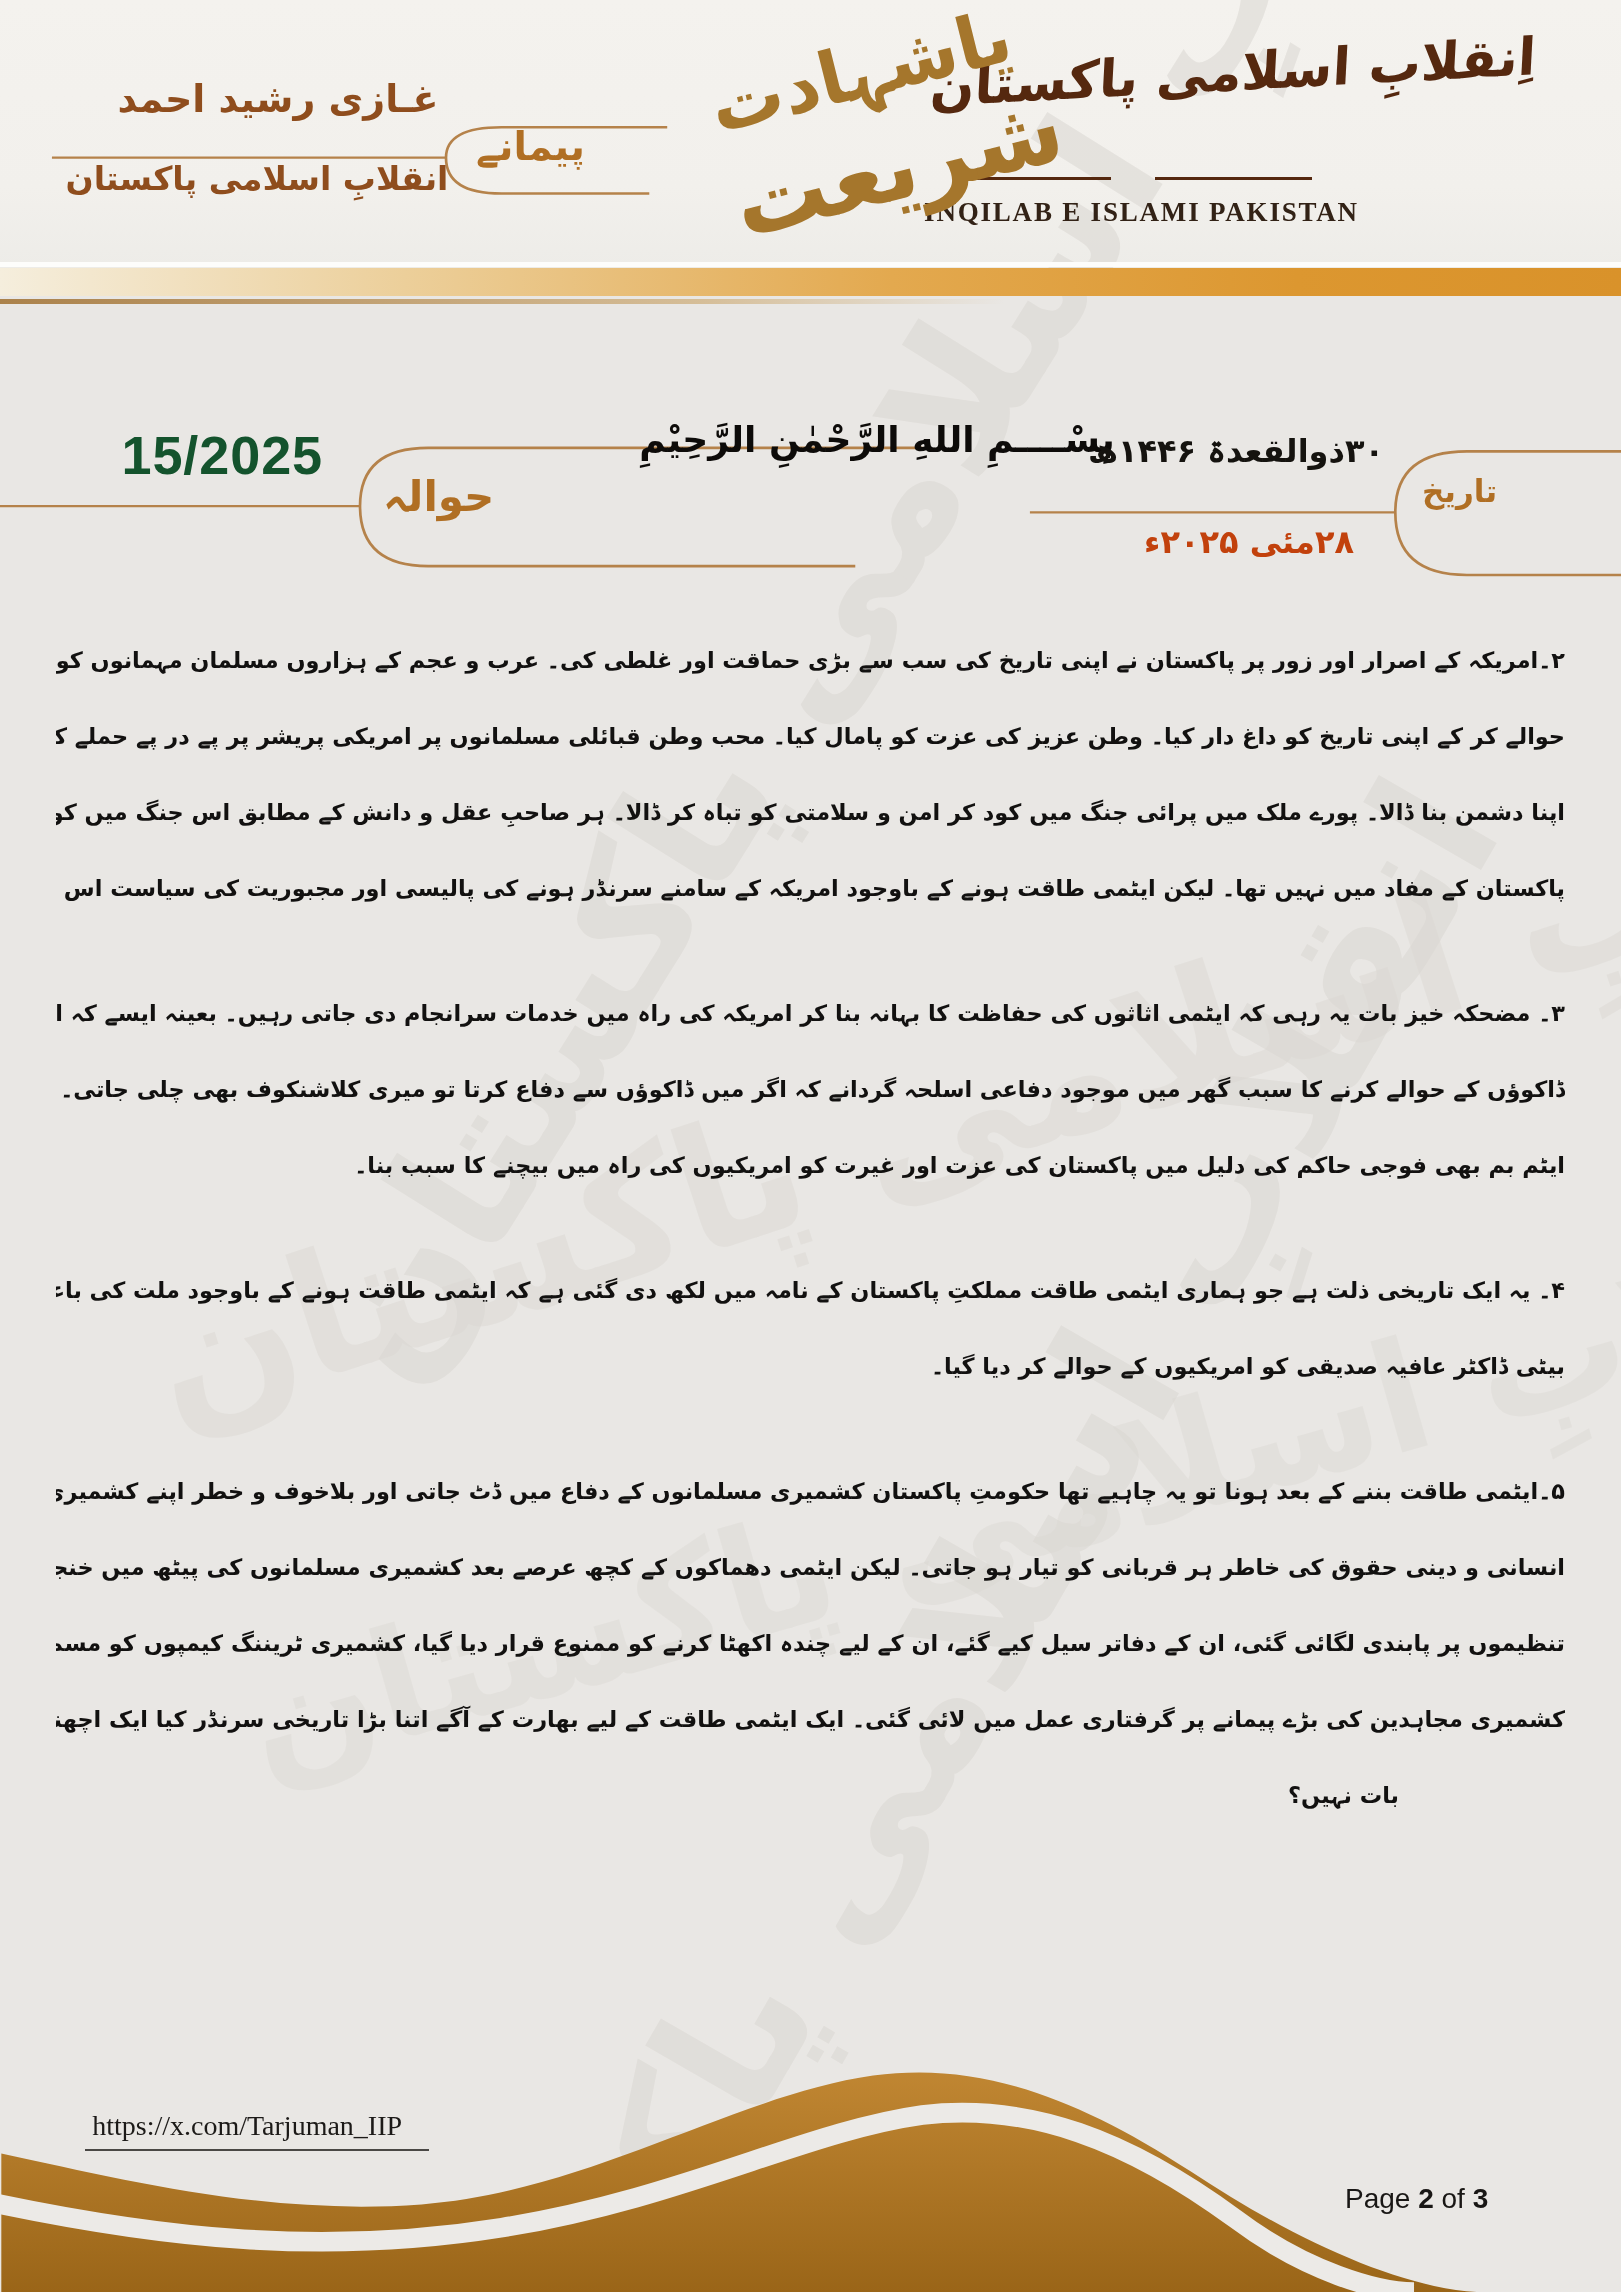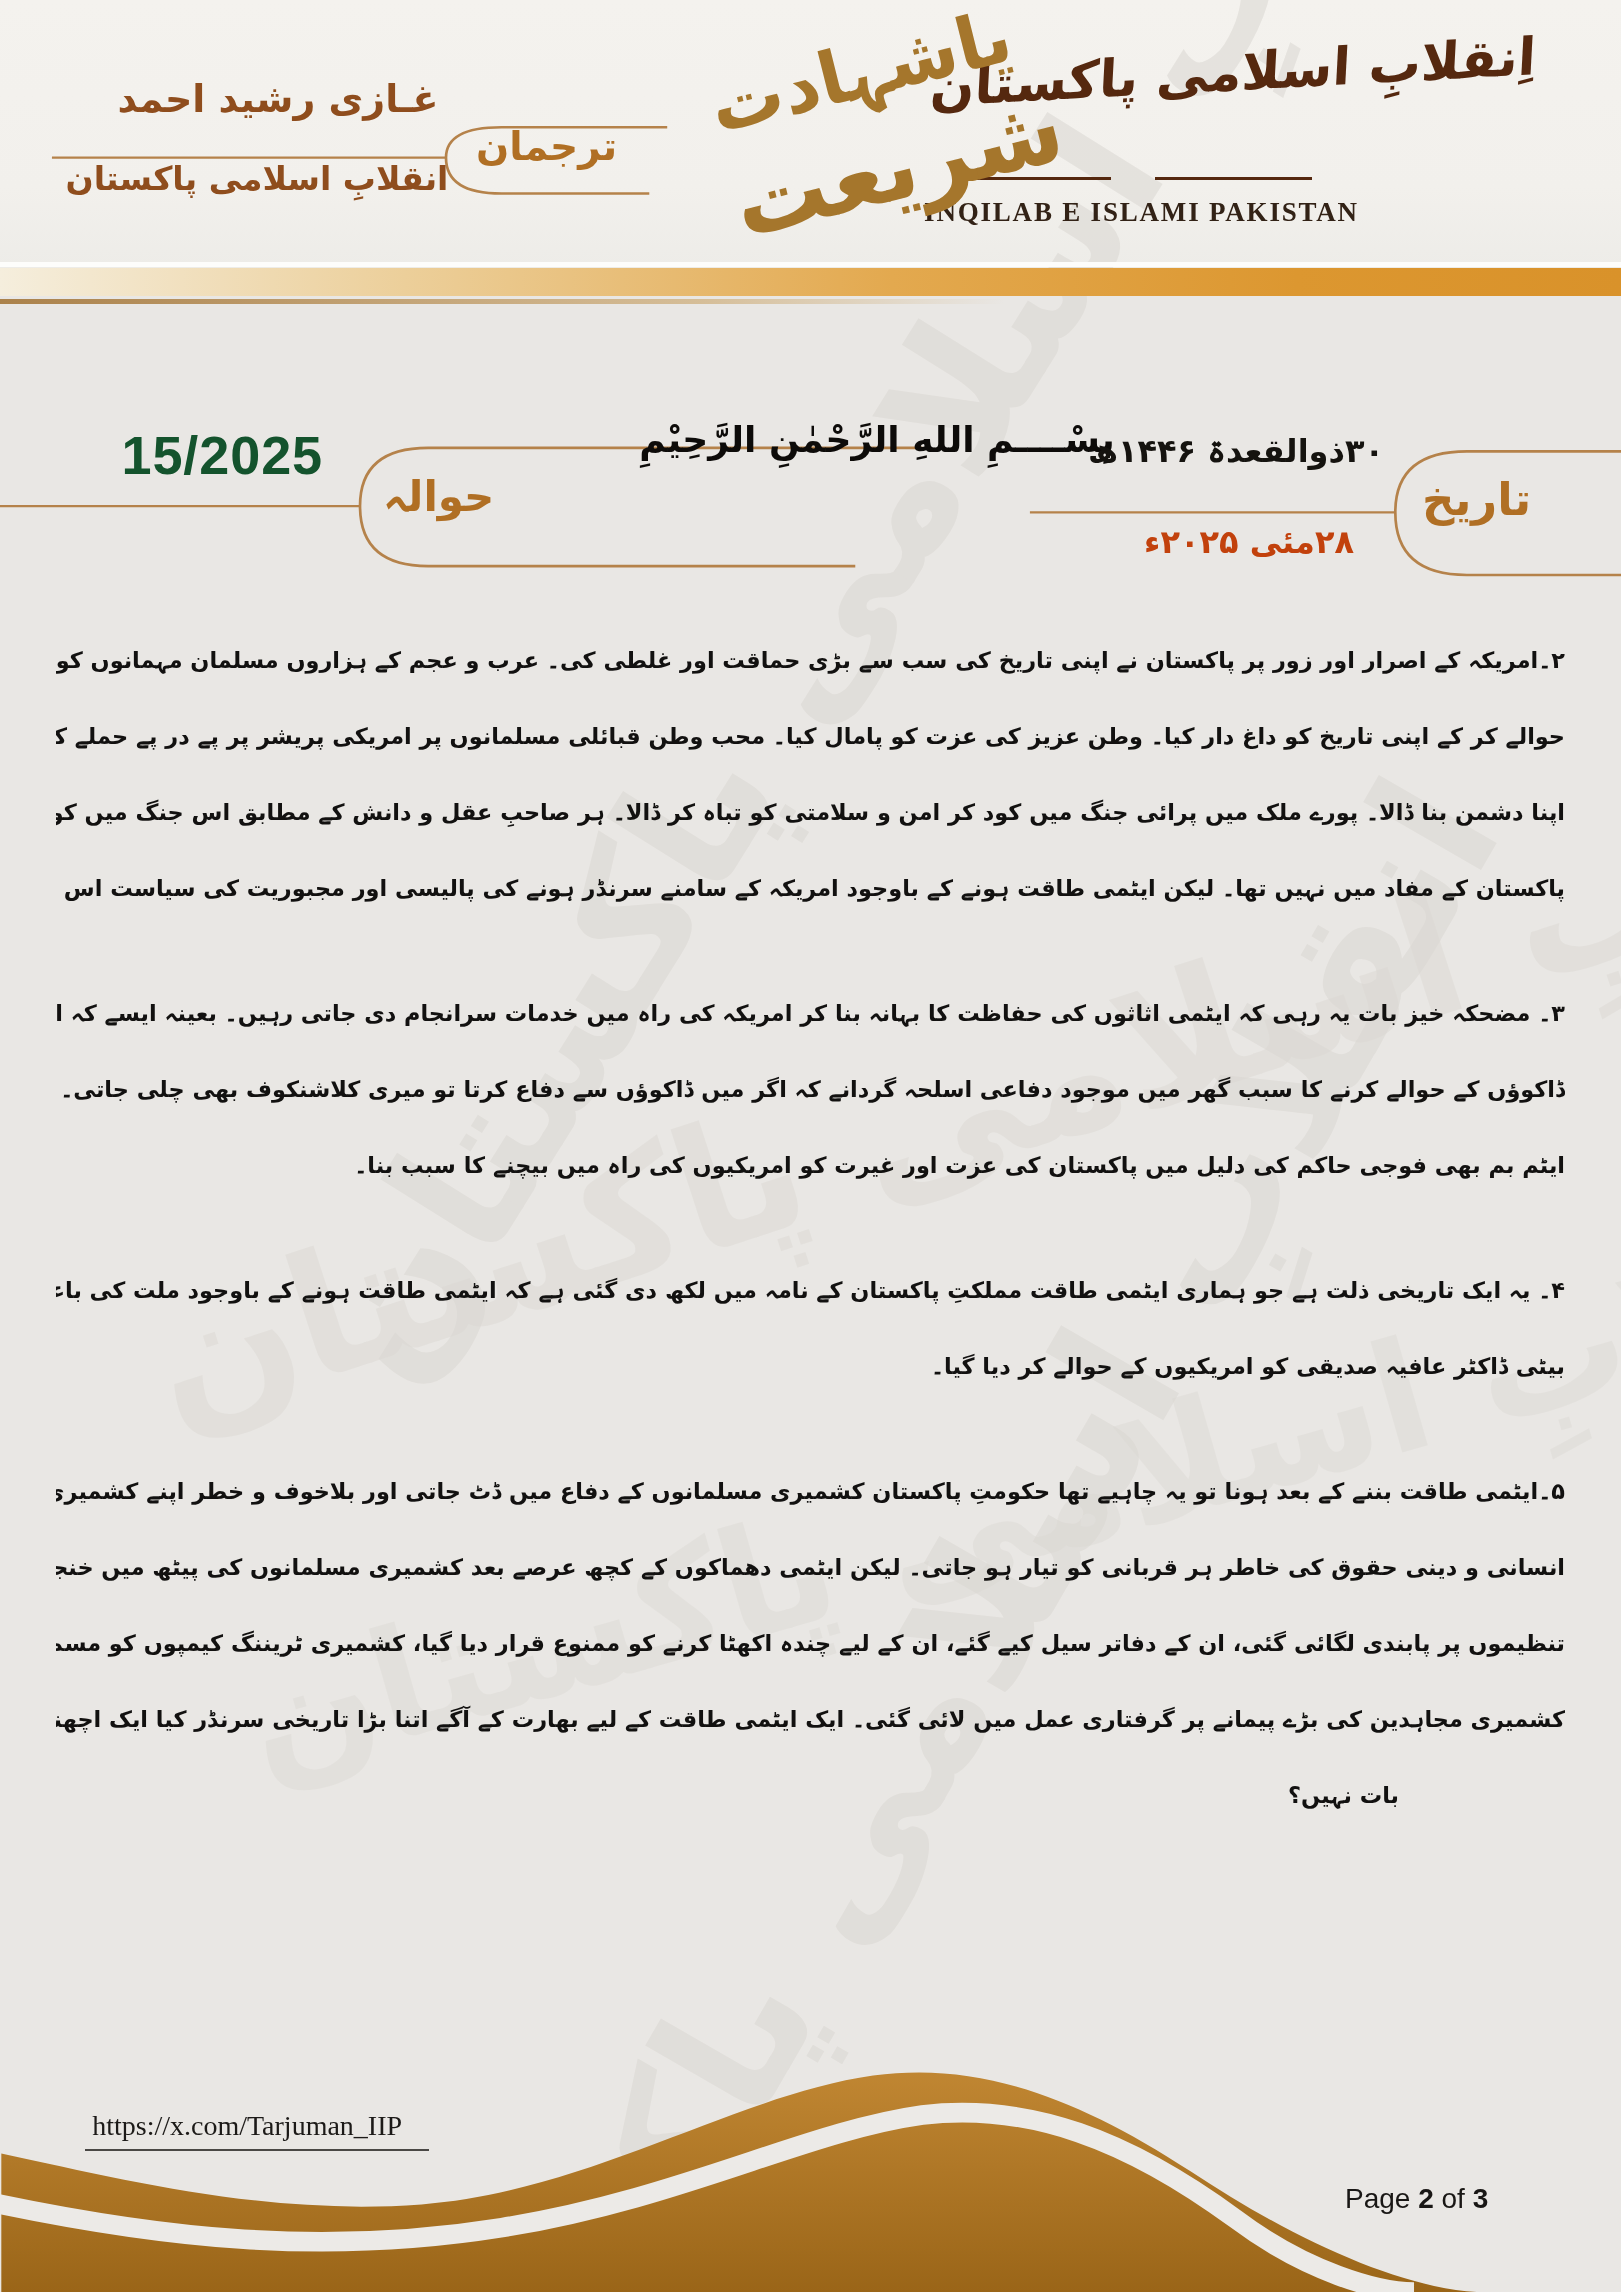--- a/index.html
+++ b/index.html
@@ -49,21 +49,21 @@
   }
   .sp-org{
     position:absolute; left:49px; top:159px; width:416px; z-index:3; text-align:center;
     font-size:33px; font-weight:bold; color:#8f4d1d; white-space:nowrap;
   }
   .badge-label{
     position:absolute; z-index:4; font-weight:bold; color:#b06f24; white-space:nowrap;
   }
   .badge-tarjuman{left:476px; top:124px; font-size:39px;}
   .badge-hawala{left:383px; top:472px; font-size:42px;}
-  .badge-tareekh{left:1422px; top:473px; font-size:45px;}
+  .badge-tareekh{left:1422px; top:473px; font-size:31px;}
   .deco-svg{position:absolute; left:0; top:0; z-index:2; pointer-events:none;}
   
   .ref-num{
     position:absolute; left:72px; top:424px; width:251px; z-index:3; text-align:right;
     font-family:"Liberation Sans",sans-serif; font-weight:bold; font-size:54px;
     color:#14532d; letter-spacing:0.9px;
   }
   .bismillah{
     position:absolute; left:591px; top:419px; width:484px; z-index:3; text-align:center;
     direction:rtl; font-size:36px; font-weight:bold; color:#0d0b09; white-space:nowrap;margin-left:44px;
@@ -143,21 +143,21 @@
   <div class="logo-line a"></div>
   <div class="logo-line b"></div>
   <div class="org-en">INQILAB E ISLAMI PAKISTAN</div>
 
   <div class="motto">
     <div class="l1">یاشہادت</div>
     <div class="l2">شریعت</div>
   </div>
 
   <div class="sp-name">غـازی رشید احمد</div>
-  <div class="badge-label badge-tarjuman">ترجمان</div>
+  <div class="badge-label badge-tarjuman">پیمانے</div>
   <div class="sp-org">انقلابِ اسلامی پاکستان</div>
 
   <div class="ref-num">15/2025</div>
   <div class="badge-label badge-hawala">حوالہ</div>
   <div class="bismillah">بِسْــــمِ اللهِ الرَّحْمٰنِ الرَّحِيْمِ</div>
   <div class="badge-label badge-tareekh">تاریخ</div>
   <div class="date-hijri">۳۰ذوالقعدۃ ۱۴۴۶ھ</div>
   <div class="date-greg">۲۸مئی ۲۰۲۵ء</div>
 
   <div class="body-text">

